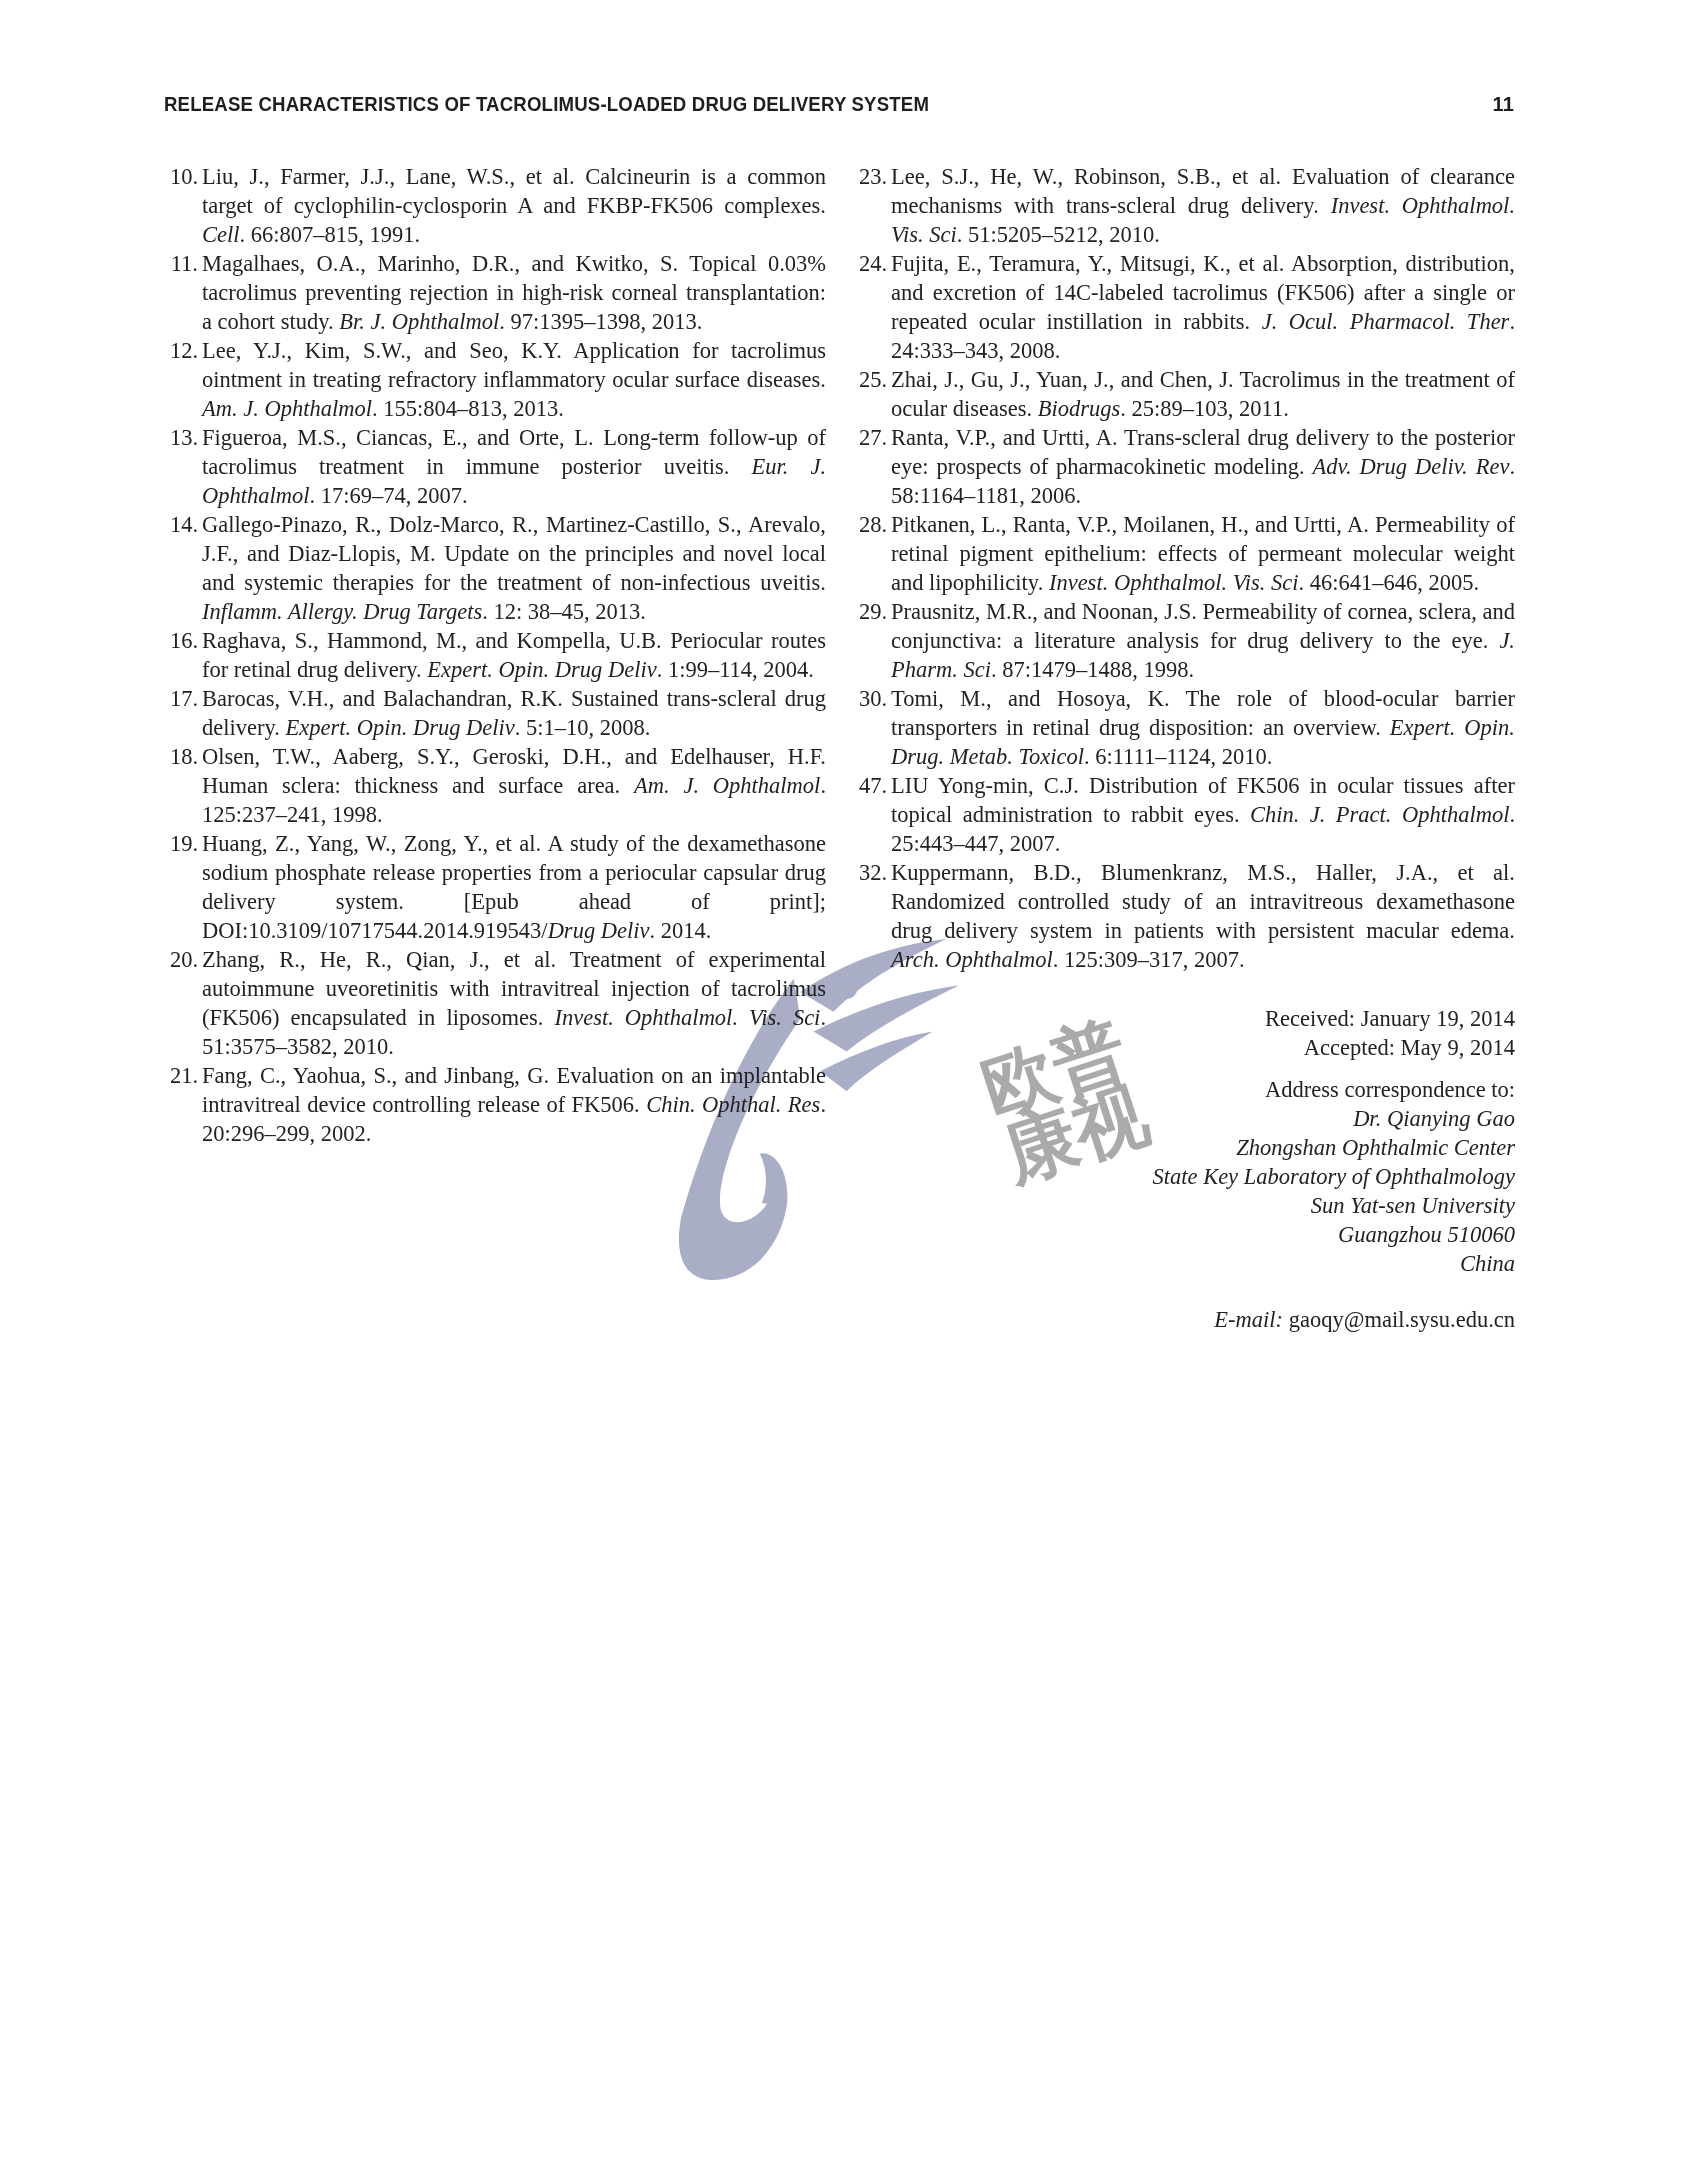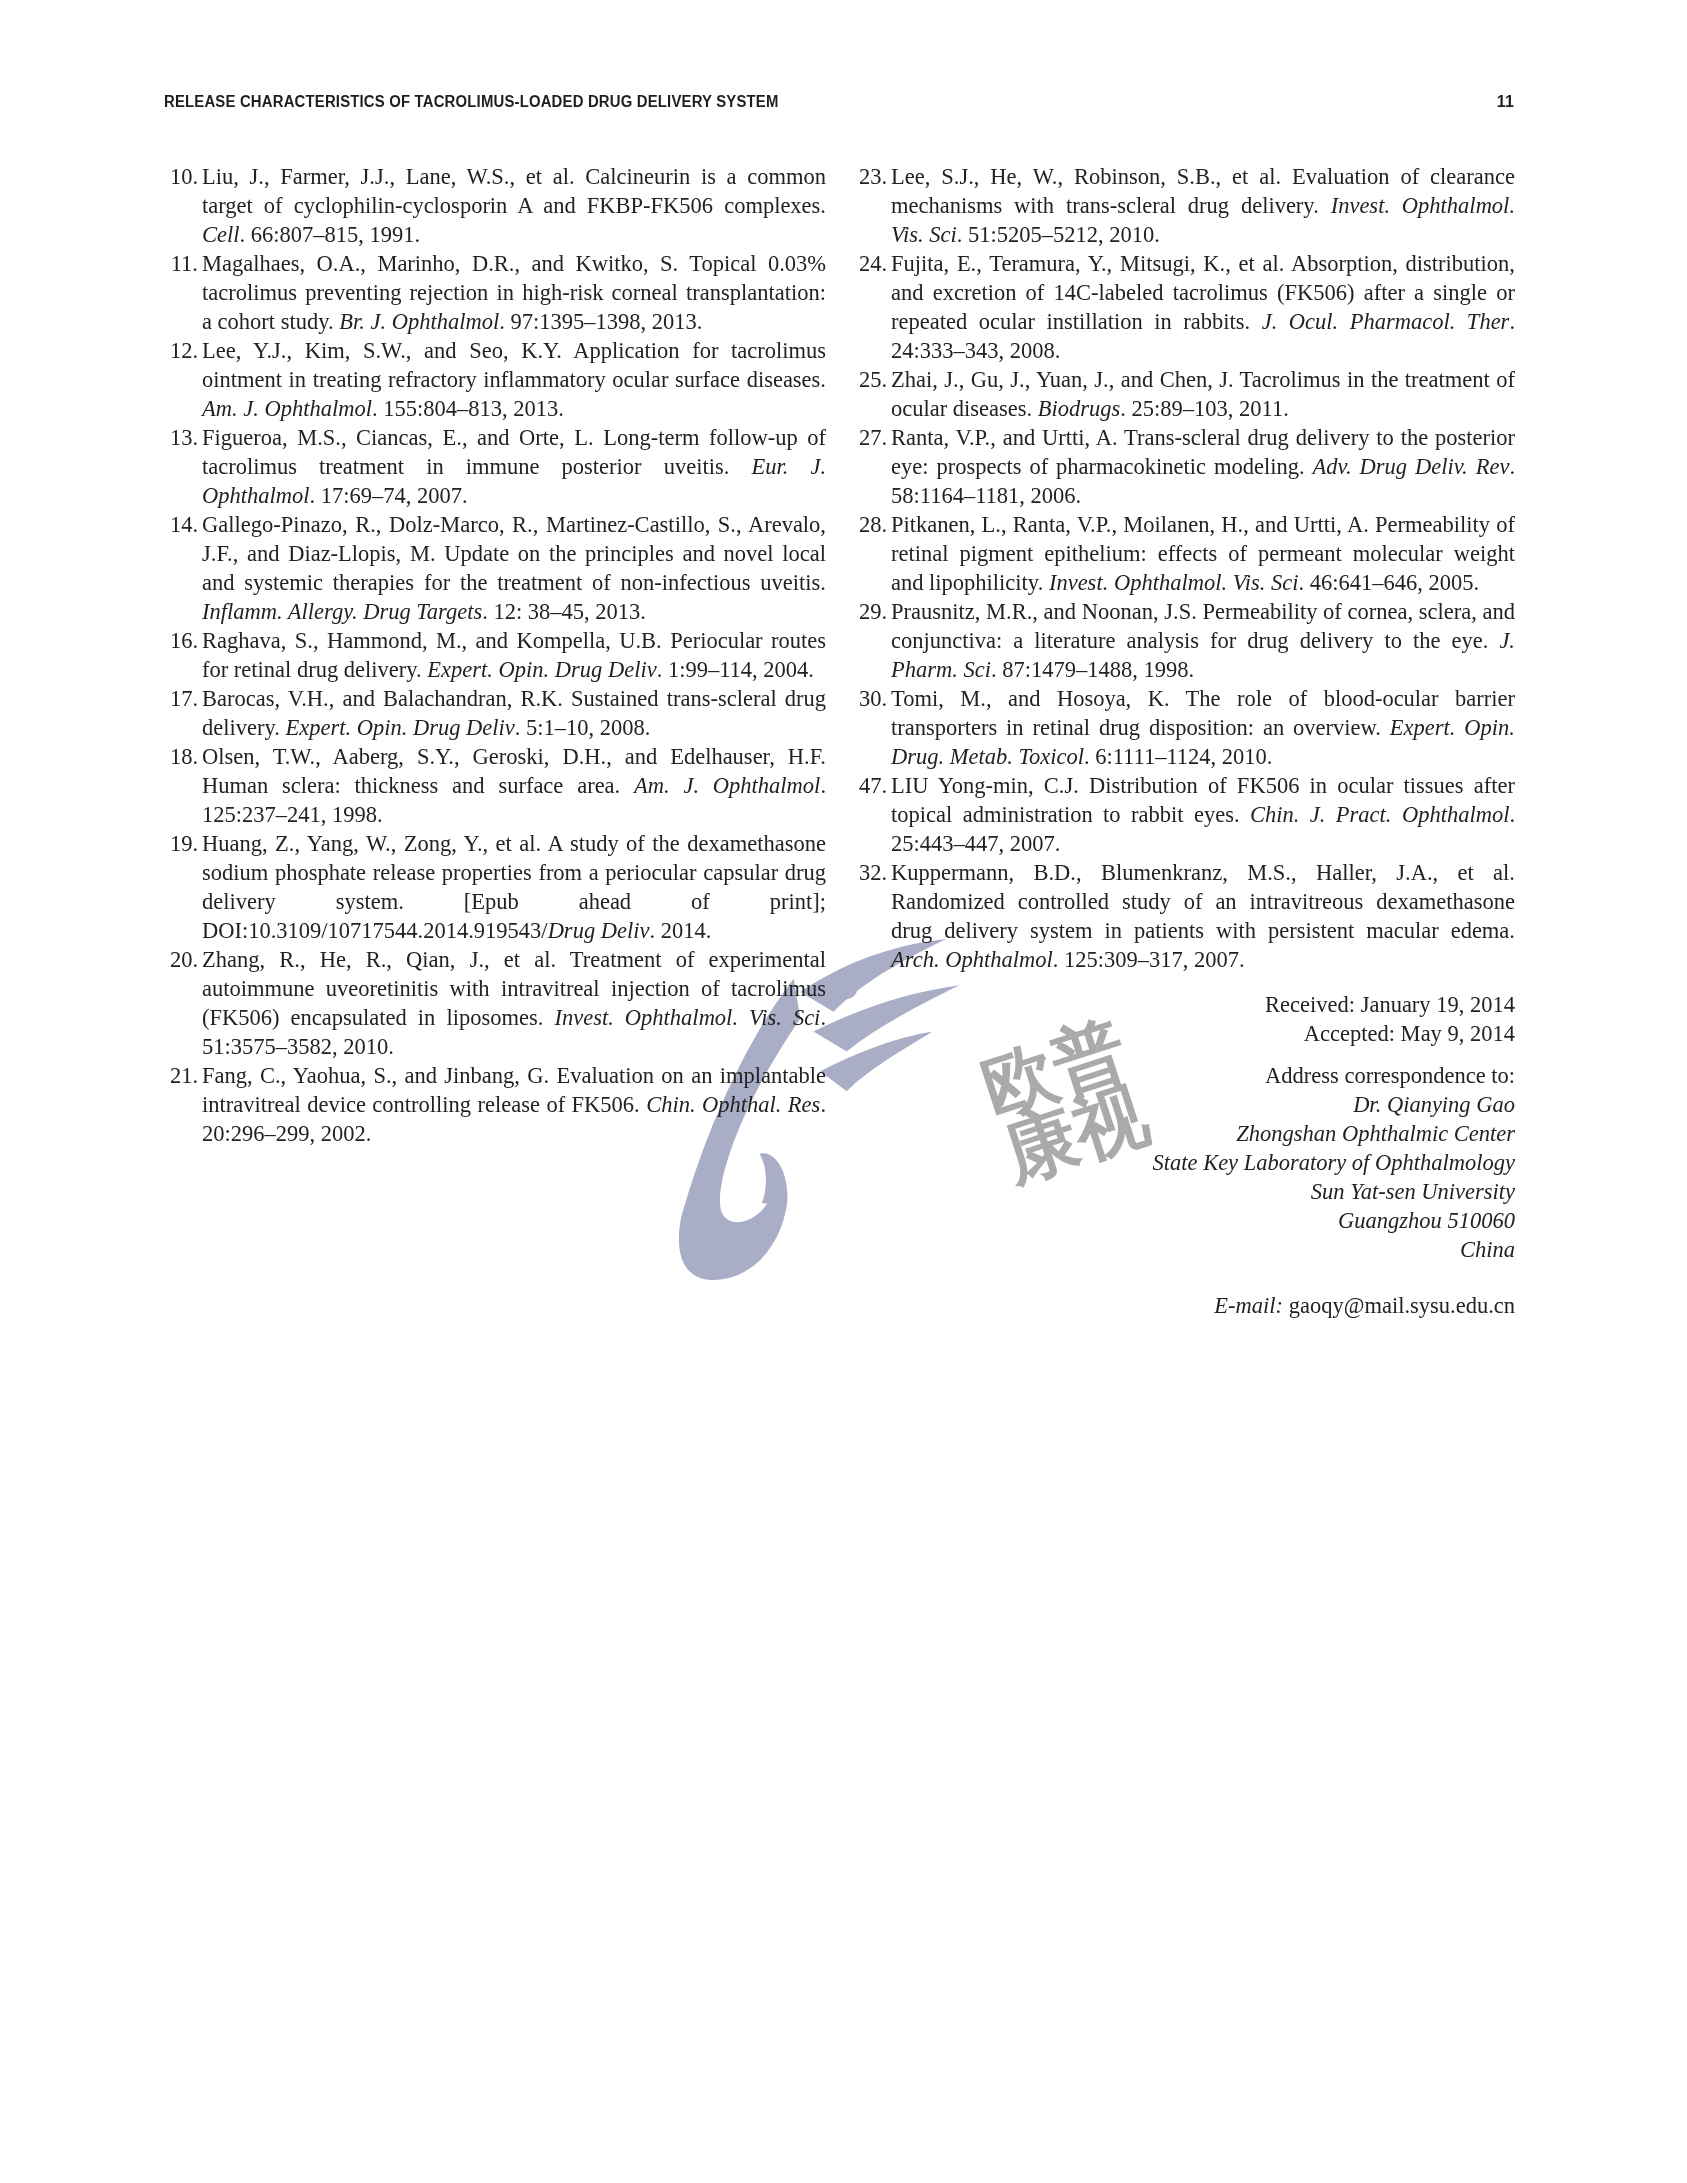--- a/index.html
+++ b/index.html
@@ -1,19 +1,19 @@
 <!DOCTYPE html>
 <html style="font-size:10.6px"><head>
 <meta charset="utf-8">
 <style>
   html, body { margin: 0; padding: 0; background: #ffffff; }
   body { width: 1687px; height: 2183px; position: relative; overflow: hidden; color: #222; }
   .header {
     position: absolute; left: 164px; top: 93px; width: 1350px; height: 33px;
-    font-family: "Liberation Sans", sans-serif; font-weight: bold; font-size: 16px;
+    font-family: "Liberation Sans", sans-serif; font-weight: bold; font-size: 20px;
     letter-spacing: 0.2px; color: #1e1e1e;
   }
   .header .title { position: absolute; left: 0; top: 0; transform: scaleX(0.93); transform-origin: left top; white-space: nowrap; }
   .header .pageno { position: absolute; right: 0; top: 0; }
   .col {
     position: absolute; top: 162px; width: 662px;
     font-family: "Liberation Serif", serif; font-size: 22.5px; line-height: 29px; color: #222;
   }
   .col.left { left: 164px; }
   .col.right { left: 853px; }
@@ -73,21 +73,21 @@
         <p class="ref" lang="en"><span class="num">24.</span><span>Fujita, E., Teramura, Y., Mitsugi, K., et al. Absorption, distribution, and excretion of 14C-labeled tacrolimus (FK506) after a single or repeated ocular instillation in rabbits. </span><i>J. Ocul. Pharmacol. Ther</i><span>. 24:333–343, 2008.</span></p>
         <p class="ref" lang="en"><span class="num">25.</span><span>Zhai, J., Gu, J., Yuan, J., and Chen, J. Tacrolimus in the treatment of ocular diseases. </span><i>Biodrugs</i><span>. 25:89–103, 2011.</span></p>
         <p class="ref" lang="en"><span class="num">27.</span><span>Ranta, V.P., and Urtti, A. Trans-scleral drug delivery to the posterior eye: prospects of pharmacokinetic modeling. </span><i>Adv. Drug Deliv. Rev</i><span>. 58:1164–1181, 2006.</span></p>
         <p class="ref" lang="en"><span class="num">28.</span><span>Pitkanen, L., Ranta, V.P., Moilanen, H., and Urtti, A. Permeability of retinal pigment epithelium: effects of permeant molecular weight and lipophilicity. </span><i>Invest. Ophthalmol. Vis. Sci</i><span>. 46:641–646, 2005.</span></p>
         <p class="ref" lang="en"><span class="num">29.</span><span>Prausnitz, M.R., and Noonan, J.S. Permeability of cornea, sclera, and conjunctiva: a literature analysis for drug delivery to the eye. </span><i>J. Pharm. Sci</i><span>. 87:1479–1488, 1998.</span></p>
         <p class="ref" lang="en"><span class="num">30.</span><span>Tomi, M., and Hosoya, K. The role of blood-ocular barrier transporters in retinal drug disposition: an overview. </span><i>Expert. Opin. Drug. Metab. Toxicol</i><span>. 6:1111–1124, 2010.</span></p>
         <p class="ref" lang="en"><span class="num">47.</span><span>LIU Yong-min, C.J. Distribution of FK506 in ocular tissues after topical administration to rabbit eyes. </span><i>Chin. J. Pract. Ophthalmol</i><span>. 25:443–447, 2007.</span></p>
         <p class="ref" lang="en"><span class="num">32.</span><span>Kuppermann, B.D., Blumenkranz, M.S., Haller, J.A., et al. Randomized controlled study of an intravitreous dexamethasone drug delivery system in patients with persistent macular edema. </span><i>Arch. Ophthalmol</i><span>. 125:309–317, 2007.</span></p>
       </div>
     <div class="meta">
-      <div class="block" style="margin-top:16px;">
+      <div class="block" style="margin-top:30px;">
         <div>Received: January 19, 2014</div>
         <div>Accepted: May 9, 2014</div>
       </div>
       <div class="block addr">
         <div>Address correspondence to:</div>
         <div class="it">Dr. Qianying Gao</div>
         <div class="it">Zhongshan Ophthalmic Center</div>
         <div class="it">State Key Laboratory of Ophthalmology</div>
         <div class="it">Sun Yat-sen University</div>
         <div class="it">Guangzhou 510060</div>

